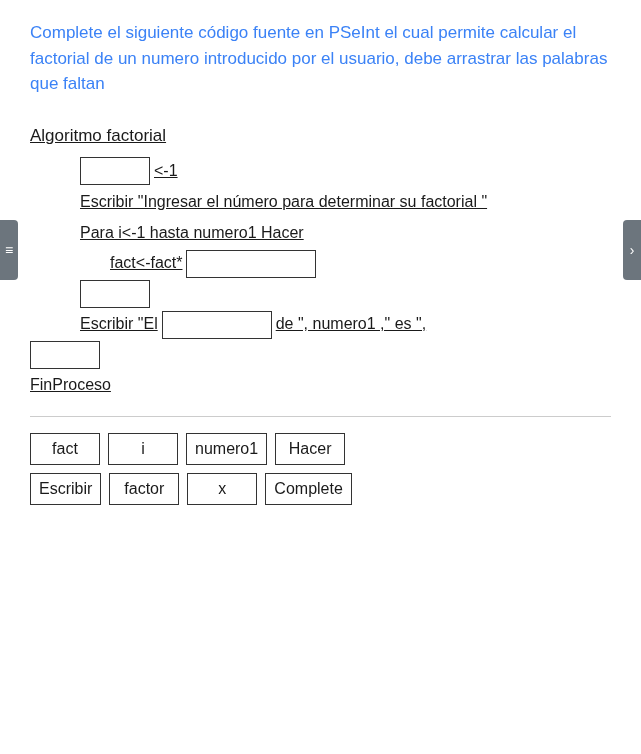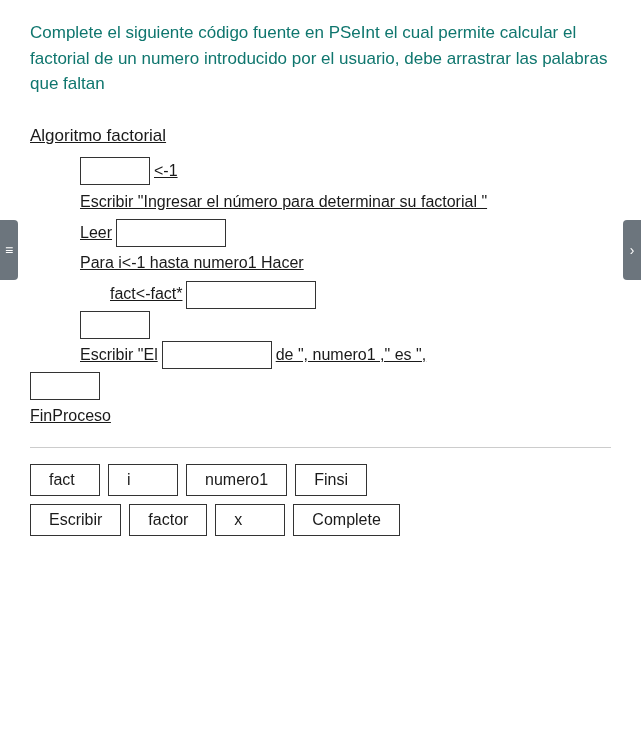--- a/index.html
+++ b/index.html
@@ -58,21 +58,21 @@
       border-radius: 4px 0 0 4px;
       display: flex;
       align-items: center;
       justify-content: center;
     }
 
     .description {
       font-size: 17px;
       line-height: 1.5;
       margin-bottom: 24px;
-      color: #0f766e;
+      color: #3b82f6;
     }
 
     .code-section {
       font-size: 16px;
       line-height: 1.8;
       text-decoration: underline;
     }
 
     .code-line {
       display: flex;
@@ -113,25 +113,26 @@
     }
 
     .divider {
       border: none;
       border-top: 1px solid #ccc;
       margin: 16px 0;
     }
 
     .word-chip {
       border: 1.5px solid #333;
-      padding: 6px 18px;
+      padding: 6px 8px;
       font-size: 16px;
       background: #fff;
       cursor: grab;
       min-width: 70px;
+      text-align: center;
     }
 
     .word-bank-row {
       display: flex;
       gap: 8px;
       margin-bottom: 8px;
     }
 
     .algo-title {
       font-size: 17px;
@@ -159,24 +160,20 @@
 
     <div class="code-line indent-1">
       <span class="blank-box blank-box-sm"></span>
       <span>&lt;-1</span>
     </div>
 
     <div class="code-line indent-1">
       <span>Escribir "Ingresar el número para determinar su factorial "</span>
     </div>
 
-    <div class="code-line indent-1">
-      <span>Leer</span>
-      <span class="blank-box blank-box-md"></span>
-    </div>
 
     <div class="code-line indent-1">
       <span>Para i&lt;-1 hasta numero1 Hacer</span>
     </div>
 
     <div class="code-line indent-2">
       <span>fact&lt;-fact*</span>
       <span class="blank-box blank-box-lg"></span>
     </div>
 
@@ -199,21 +196,21 @@
     </div>
 
   </div>
 
   <hr class="divider">
 
   <div class="word-bank-row">
     <span class="word-chip">fact</span>
     <span class="word-chip">i</span>
     <span class="word-chip">numero1</span>
-    <span class="word-chip">Finsi</span>
+    <span class="word-chip">Hacer</span>
   </div>
 
   <div class="word-bank-row">
     <span class="word-chip">Escribir</span>
     <span class="word-chip">factor</span>
     <span class="word-chip">x</span>
     <span class="word-chip">Complete</span>
   </div>
 
 </div>

